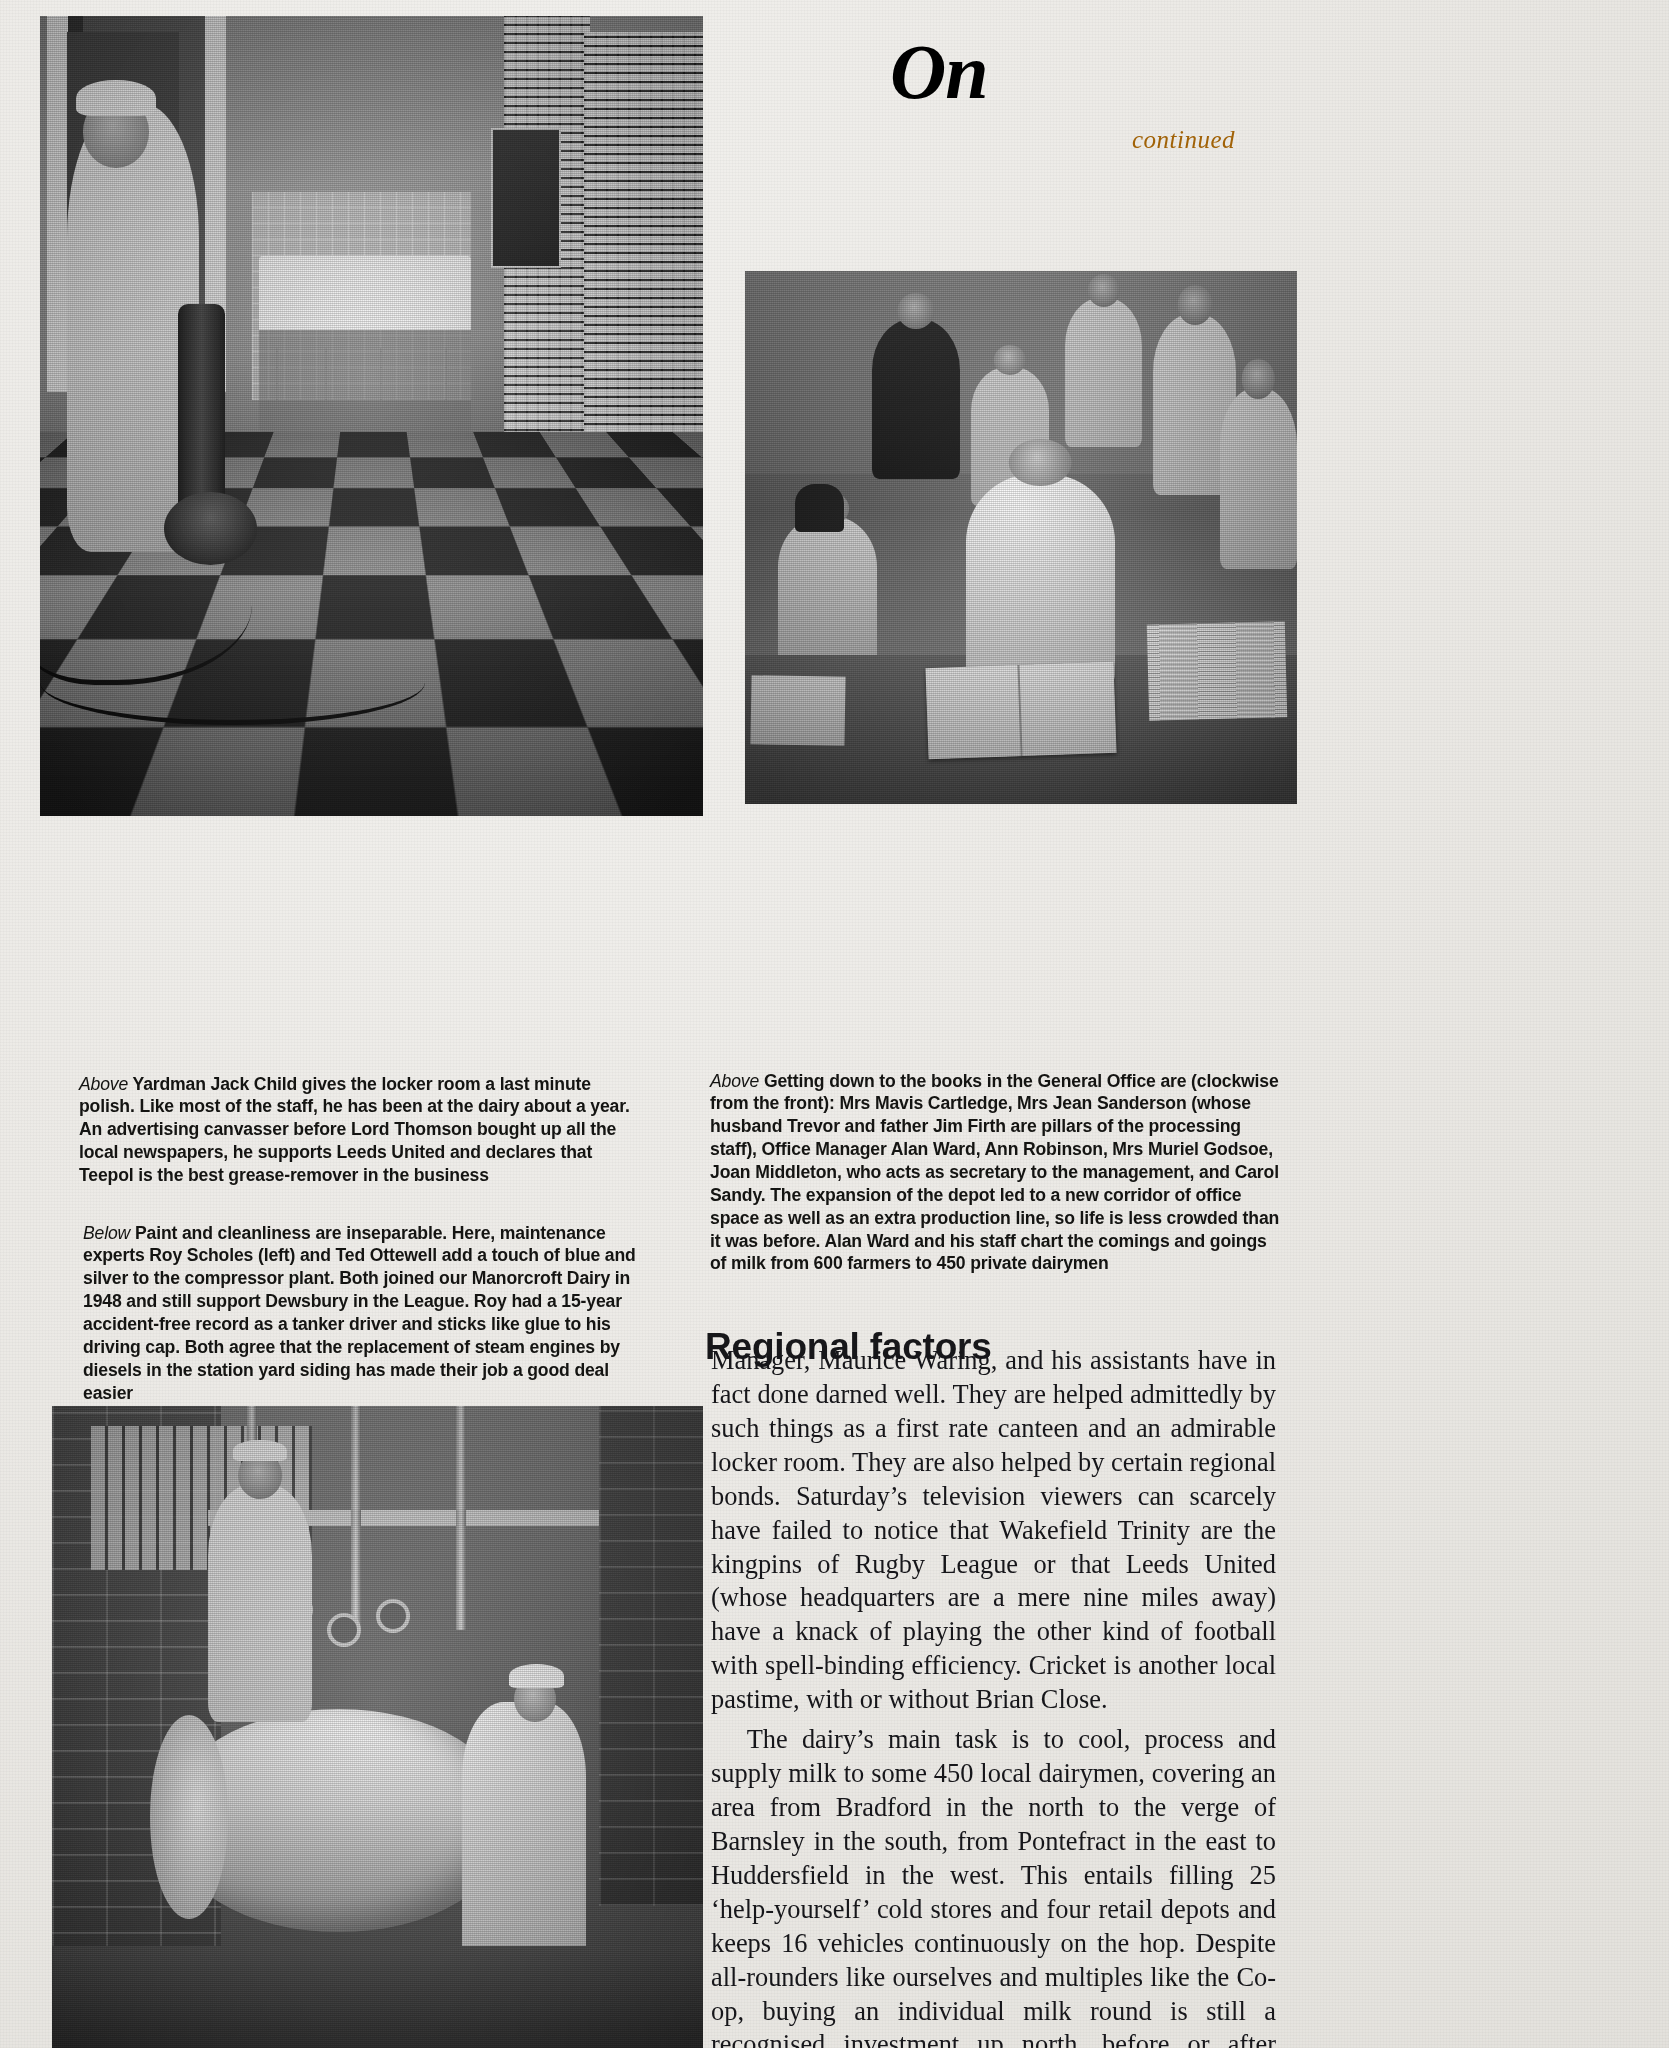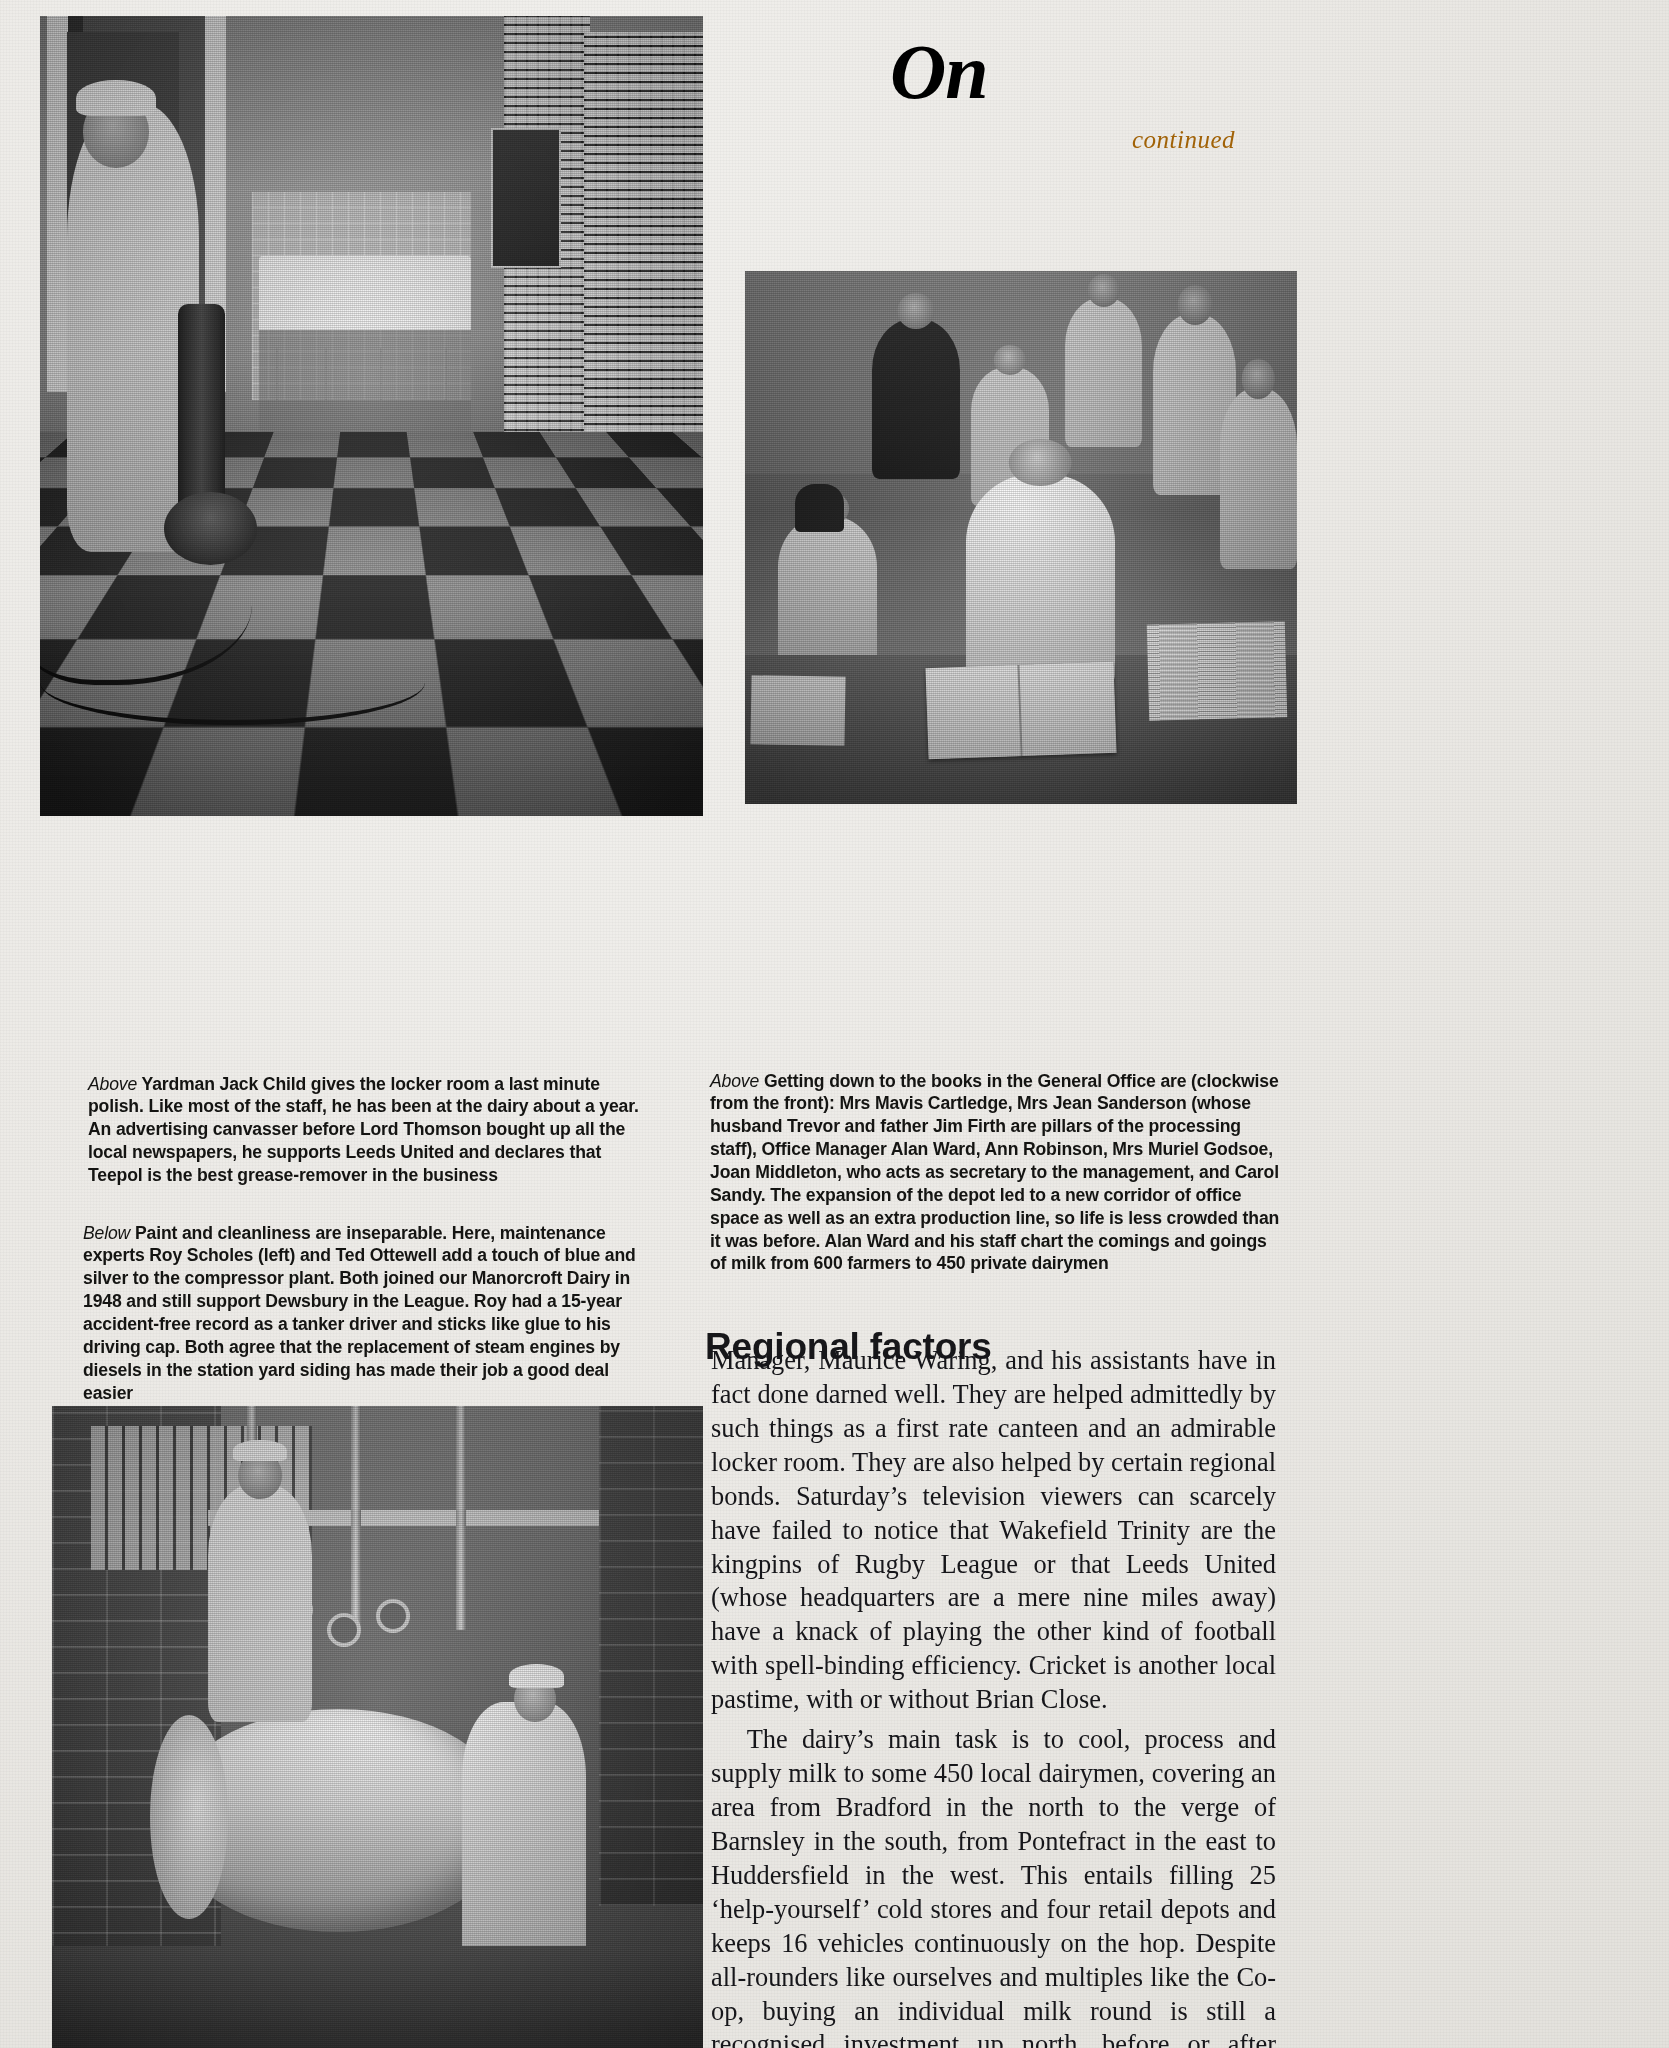--- a/index.html
+++ b/index.html
@@ -186,21 +186,21 @@
   
   .caption{
     font-family:"Liberation Sans",sans-serif;
     font-weight:700;
     font-size:17.6px;
     line-height:1.30;
     color:#141412;
     letter-spacing:-0.15px;
   }
   .caption .lbl{font-style:italic;font-weight:400;}
-  #caption-locker{position:absolute;left:88px;top:1055px;width:570px;}
+  #caption-locker{position:absolute;left:79px;top:1055px;width:570px;}
   #caption-plant{position:absolute;left:83px;top:1204px;width:578px;}
   #caption-office{position:absolute;left:710px;top:1052px;width:575px;}
 
   
   #section-heading{
     position:absolute;left:705px;top:1295px;width:576px;
     font-family:"Liberation Sans",sans-serif;
     font-weight:700;font-size:37px;color:#17171a;letter-spacing:-.2px;
   }
   #article-body{

